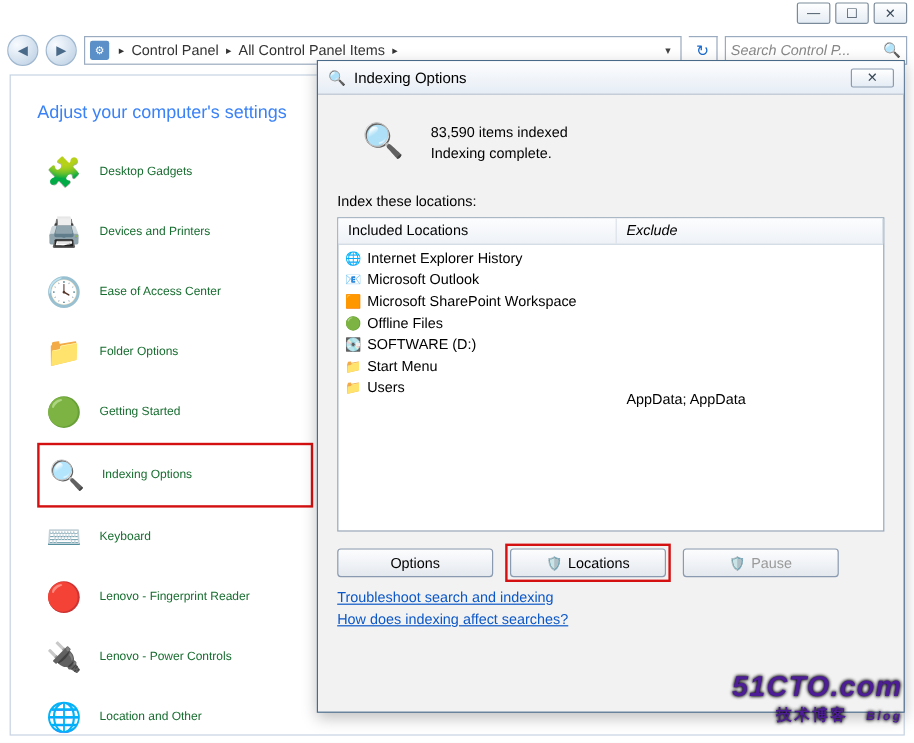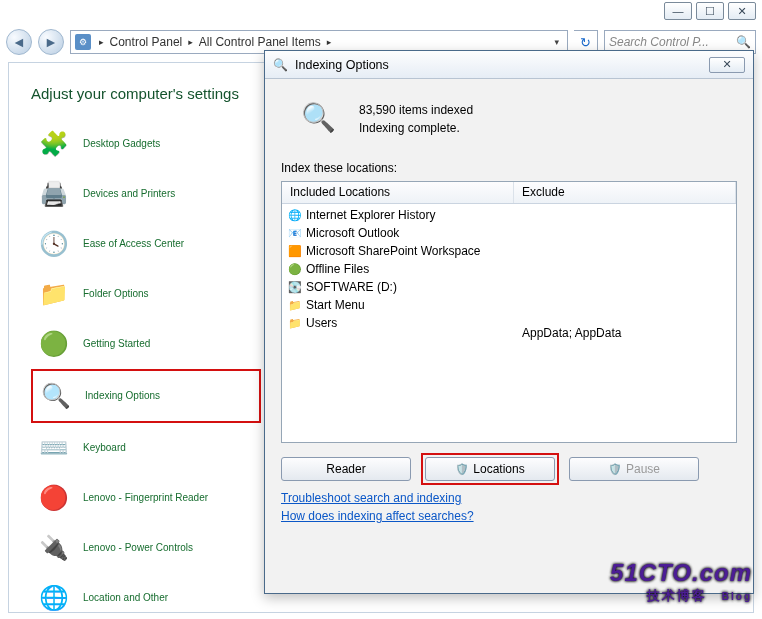--- a/index.html
+++ b/index.html
@@ -16,59 +16,59 @@
   .addr-icon { width:16px; height:16px; background:#5a8fc7; border-radius:2px; margin-right:6px; display:flex; align-items:center; justify-content:center; color:#fff; font-size:9px;}
   .addr-seg { color:#333; padding:0 4px; cursor:pointer;}
   .addr-sep { color:#333; font-size:9px; padding:0 2px;}
   .addr-drop { margin-left: auto; font-size:9px; color:#444; padding:0 4px;}
   .refresh { width:24px; height:24px; border:1px solid #9aaabf; border-left:none; display:flex; align-items:center; justify-content:center; color:#1a6acc; font-size:13px;}
   .search { width: 152px; height: 24px; border: 1px solid #9aaabf; background:#fff; display:flex; align-items:center; padding:0 4px; font-size:12px; color:#888; font-style:italic; }
   .search .mag { margin-left:auto; color:#5a7aa0; font-size:12px; font-style:normal;}
 
   
   .main-area { position: absolute; top: 62px; left: 8px; right: 8px; bottom: 6px; border: 1px solid #c6d3e1; background: #fff; }
-  .heading { position:absolute; top:22px; left:22px; font-size:15px; color:#14532d; }
+  .heading { position:absolute; top:22px; left:22px; font-size:15px; color:#3b82f6; }
   .cp-list { position:absolute; top:56px; left:22px; width: 230px; }
   .cp-item { display:flex; align-items:center; gap:12px; padding:8px 6px; cursor:pointer; }
   .cp-item .ic { width:34px; height:34px; display:flex; align-items:center; justify-content:center; font-size:24px; }
   .cp-item .lbl { color:#176d2f; font-size:10px; line-height:1.2; }
   .highlight-box { border:2px solid #d41010; }
 
   
   .dialog { position:absolute; top:50px; left:264px; width:490px; height:544px; border:1px solid #4a6a8a; background:#f2f2f2; box-shadow:0 4px 12px rgba(0,0,0,.25); }
   .dlg-title { height:28px; border-bottom:1px solid #b8c4d2; background:linear-gradient(#fdfdfe,#e6edf5); display:flex; align-items:center; padding:0 8px; font-size:12.5px; }
   .dlg-title .t-icon{ width:16px; height:16px; margin-right:6px; display:flex; align-items:center; justify-content:center; font-size:12px;}
   .dlg-close { margin-left:auto; width:36px; height:16px; border:1px solid #8a9ab0; border-radius:2px; background:linear-gradient(#fff,#e4ecf4); display:flex; align-items:center; justify-content:center; font-size:11px; color:#3a4a5a;}
   .dlg-body { padding:12px 16px 10px 16px; font-size:12px; }
   .status-row { display:flex; align-items:flex-start; gap:18px; margin:8px 0 22px 16px;}
   .status-icon { width:44px; height:36px; display:flex; align-items:center; justify-content:center; font-size:28px; color:#6a7a8a;}
   .status-txt div { margin:4px 0; }
   .loc-label { margin:8px 0 6px 0; }
   .loc-box { border:1px solid #96a6b6; background:#fff; height:262px; }
   .loc-head { display:flex; height:22px; border-bottom:1px solid #cad4e0; font-size:12px; background:linear-gradient(#fdfdfe,#eef2f7);}
   .loc-head div { padding:3px 8px; border-right:1px solid #dbe2ea;}
   .col-inc { width:232px; }
-  .col-exc { flex:1; }
+  .col-exc { flex:1;font-style:italic; }
   .loc-rows { padding:2px 0; }
   .loc-row { display:flex; font-size:12px; height:18px; align-items:center; }
   .loc-row .inc { width:232px; padding-left:6px; display:flex; align-items:center; gap:4px; overflow:hidden; white-space:nowrap;}
   .loc-row .exc { flex:1; padding-left:8px;margin-top:19px; }
   .loc-row .ficon { width:14px; height:14px; display:inline-flex; align-items:center; justify-content:center; font-size:11px;}
   .btn-row { display:flex; gap:10px; margin:10px 0 6px 0; align-items:center;}
   .wbtn { width:130px; height:24px; border:1px solid #8a9ab0; background:linear-gradient(#fdfdfe,#e4e9ef); border-radius:3px; font-size:12px; display:flex; align-items:center; justify-content:center; gap:4px;}
   .wbtn.disabled { color:#9a9a9a; }
   .shield { width:14px; height:14px; display:inline-flex; align-items:center; justify-content:center; font-size:11px; color:#1a6acc;}
   .highlight-btn { border:2px solid #d41010; padding:2px; display:inline-flex; }
   .link { color:#0b57c7; font-size:12px; text-decoration:underline; margin:4px 0; display:block; cursor:pointer;}
 
   
   .watermark { position:absolute; right:10px; bottom:14px; text-align:right; color:#4c1d95; text-shadow:0 0 3px rgba(0,0,0,.9),0 0 3px rgba(0,0,0,.9); font-family: Arial, sans-serif; pointer-events:none;}
   .watermark .wm1 { font-size:24px; font-weight:bold; font-style:italic; letter-spacing:1px;}
   .watermark .wm2 { font-size:13px; font-weight:bold; letter-spacing:2px; }
-  .watermark .wm2 .blog{ font-size:10px; margin-left:4px;padding-left:11px;}
+  .watermark .wm2 .blog{ font-size:10px; font-style:italic; margin-left:4px;padding-left:11px;}
 </style>
 </head>
 <body>
 
 <div class="win-controls">
   <div class="win-btn">—</div>
   <div class="win-btn">☐</div>
   <div class="win-btn">✕</div>
 </div>
 
@@ -203,21 +203,21 @@
         <div class="loc-row">
             <div class="inc">
               <span class="ficon">📁</span>
               <span>Users</span>
             </div>
             <div class="exc">AppData; AppData</div>
           </div>
       </div>
     </div>
     <div class="btn-row">
-      <div class="wbtn">Reader</div>
+      <div class="wbtn">Options</div>
       <span class="highlight-btn">
         <div class="wbtn">
           <span class="shield">🛡️</span>
           <span>Locations</span>
         </div>
       </span>
       <div class="wbtn disabled">
         <span class="shield">🛡️</span>
         <span>Pause</span>
       </div>

